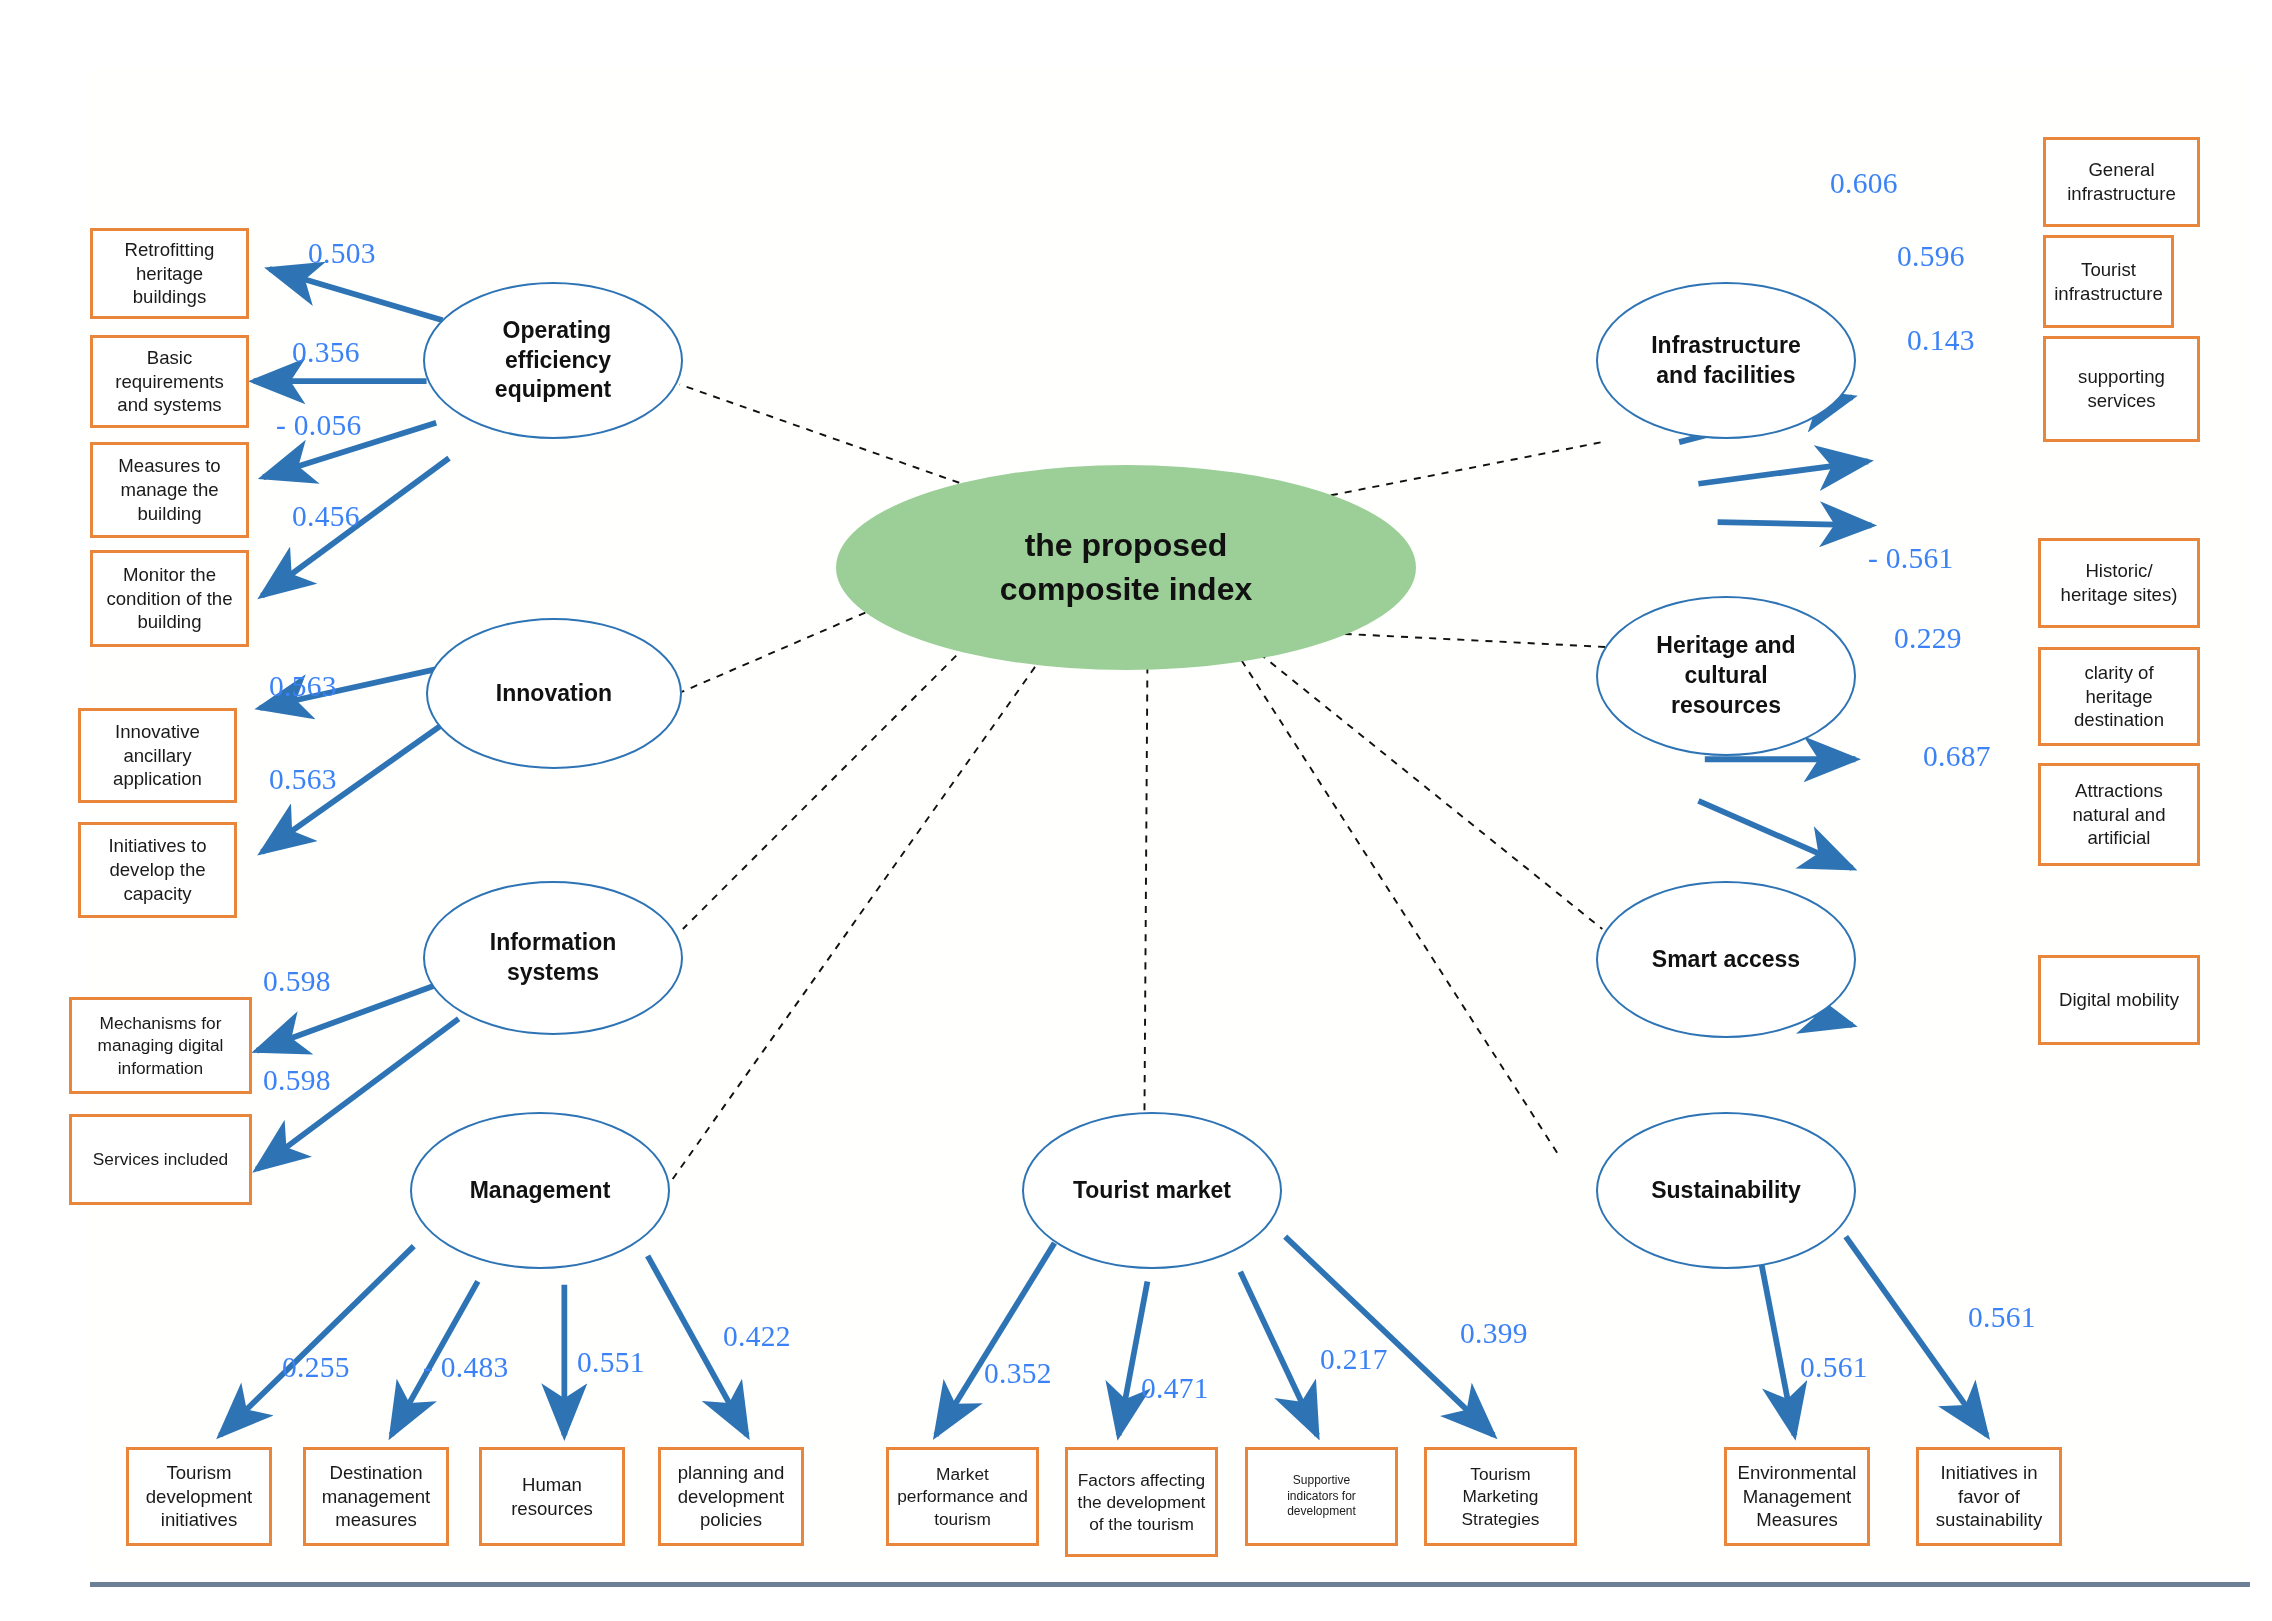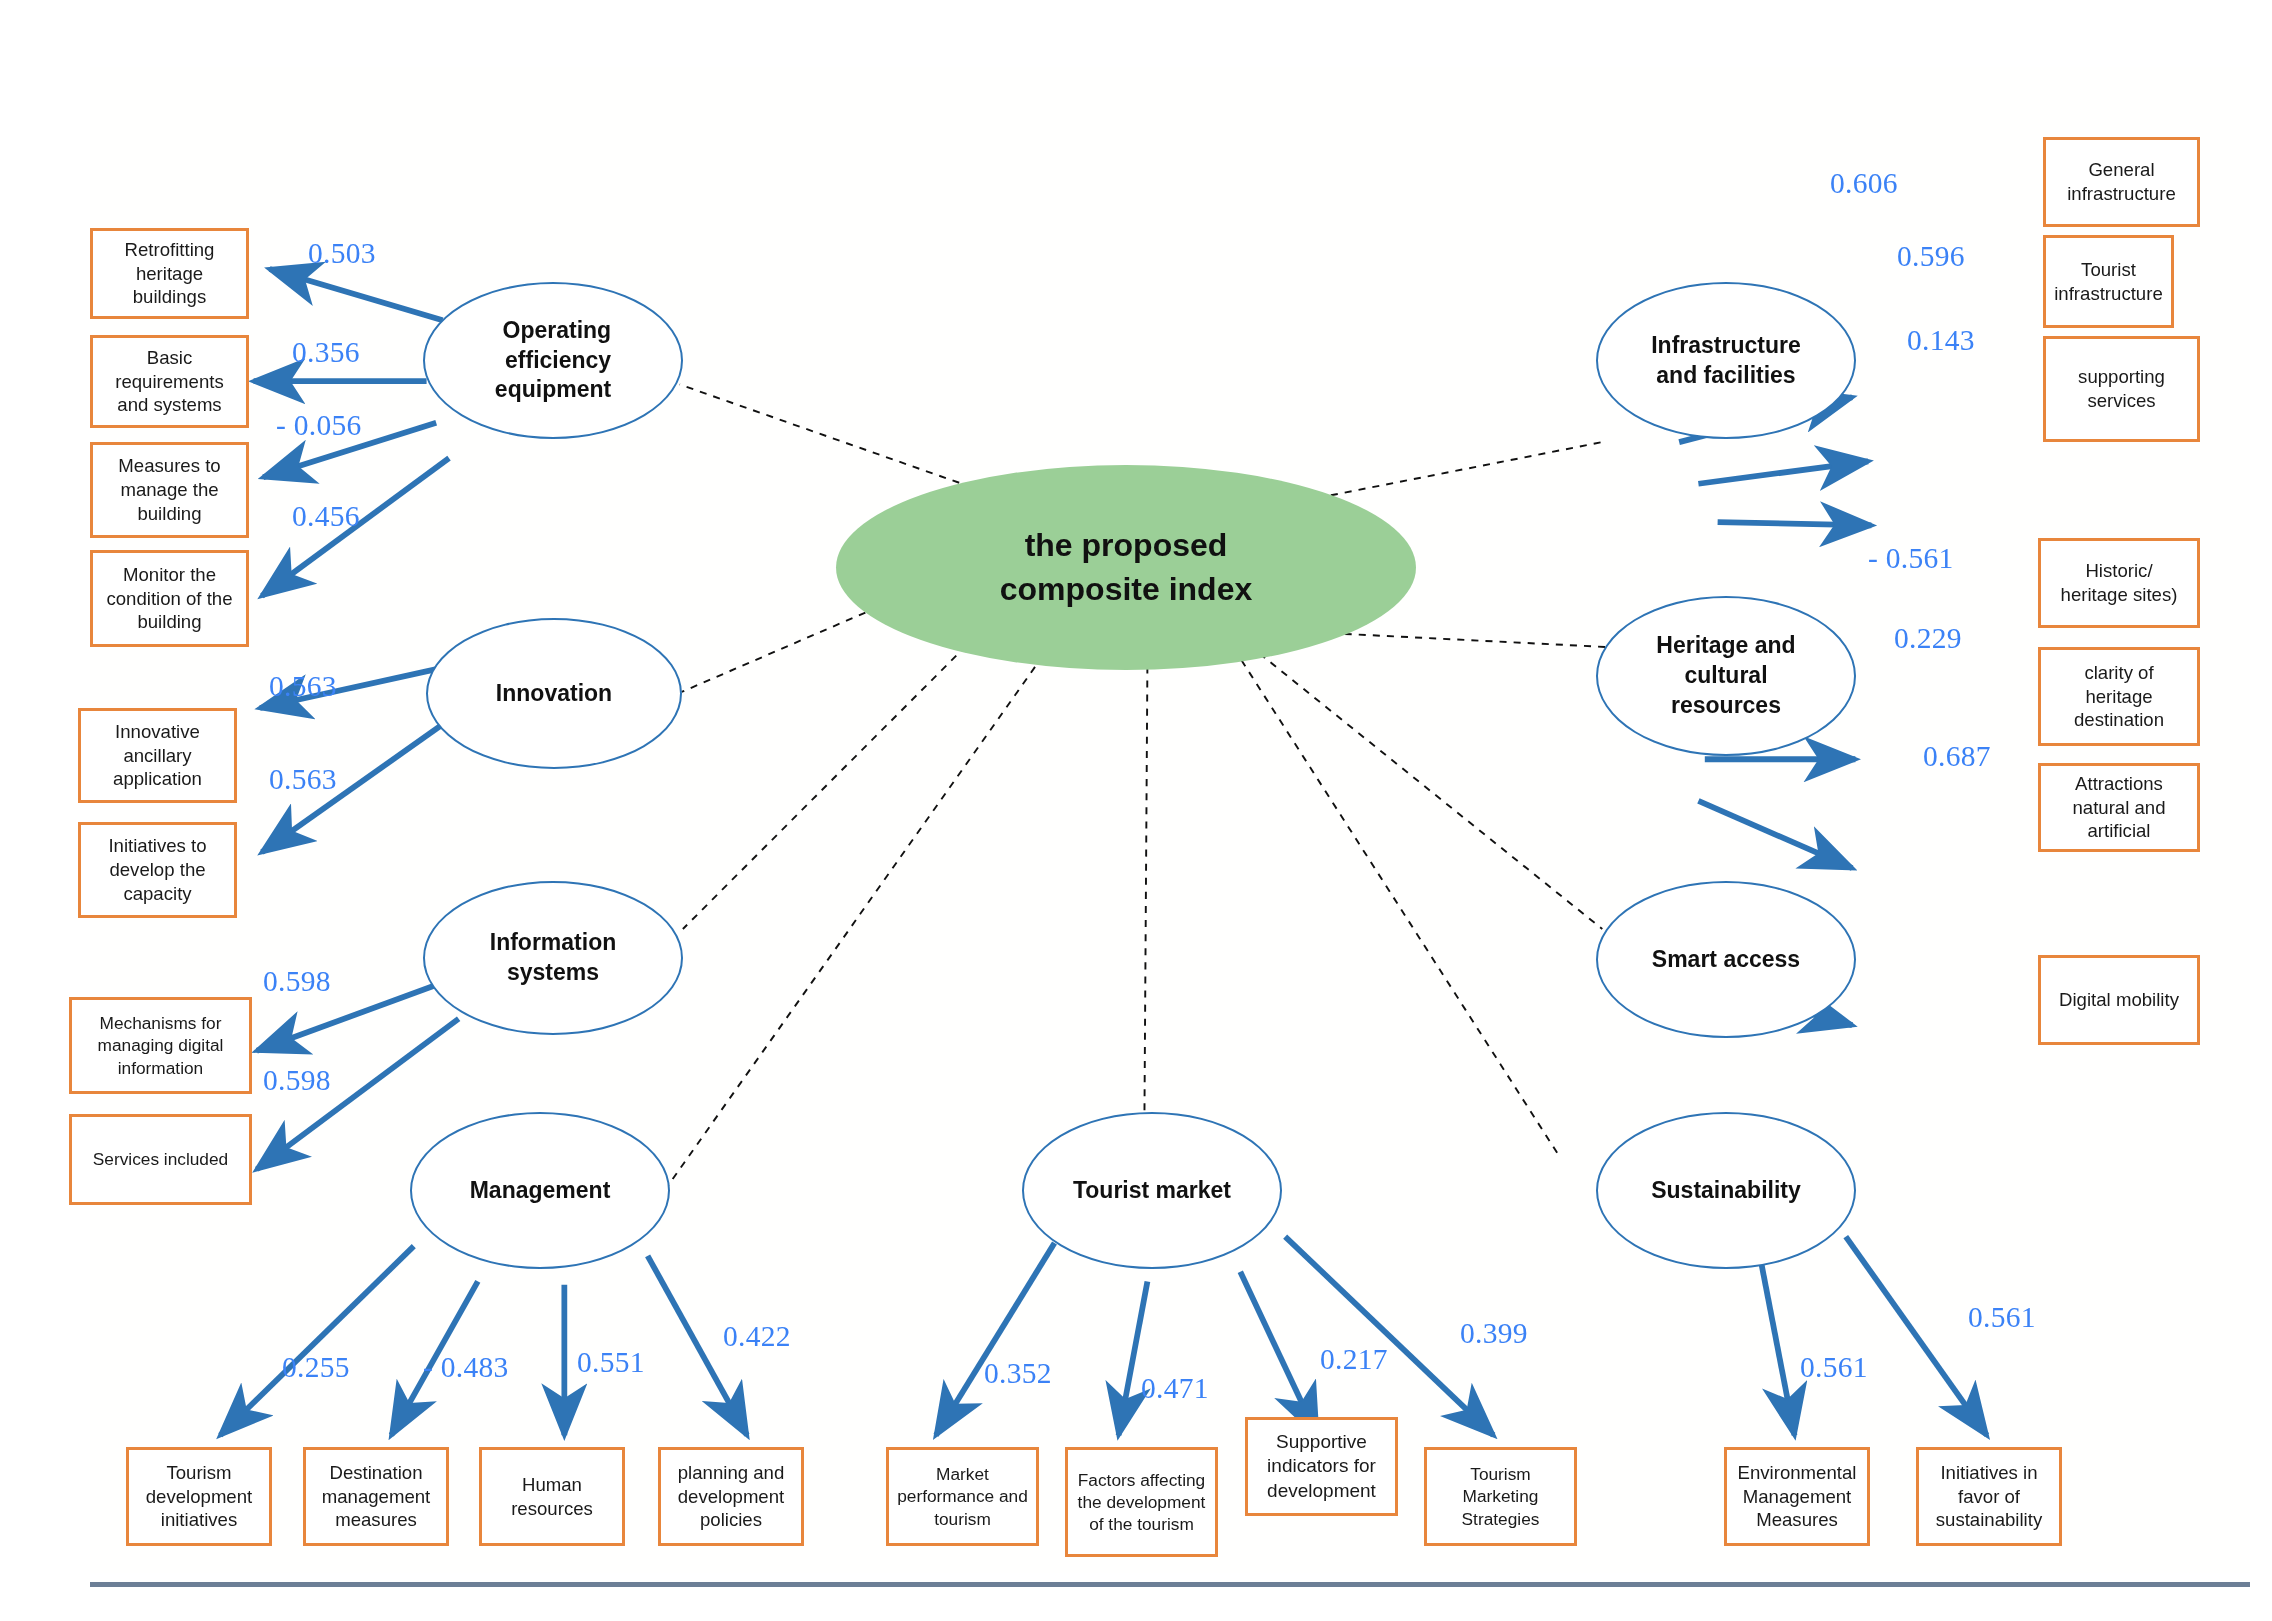--- a/index.html
+++ b/index.html
@@ -232,21 +232,21 @@
   <div class="ibox" style="left:886px;top:1447px;width:153px;height:99px;font-size:17.3px;">
     <span style="white-space:pre-line">Market
 performance and
 tourism</span>
   </div>
   <div class="ibox" style="left:1065px;top:1447px;width:153px;height:110px;font-size:17.3px;">
     <span style="white-space:pre-line">Factors affecting
 the development
 of the tourism</span>
   </div>
-  <div class="ibox" style="left:1245px;top:1417px;width:153px;height:99px;font-size:19px;">
+  <div class="ibox" style="left:1245px;top:1447px;width:153px;height:99px;font-size:12px;">
     <span style="white-space:pre-line">Supportive
 indicators for
 development</span>
   </div>
   <div class="ibox" style="left:1424px;top:1447px;width:153px;height:99px;font-size:17.3px;">
     <span style="white-space:pre-line">Tourism
 Marketing
 Strategies</span>
   </div>
 
@@ -265,21 +265,21 @@
 
   <div class="ibox" style="left:2038px;top:538px;width:162px;height:90px;">
     <span style="white-space:pre-line">Historic/
 heritage sites)</span>
   </div>
   <div class="ibox" style="left:2038px;top:647px;width:162px;height:99px;">
     <span style="white-space:pre-line">clarity of
 heritage
 destination</span>
   </div>
-  <div class="ibox" style="left:2038px;top:763px;width:162px;height:89px;">
+  <div class="ibox" style="left:2038px;top:763px;width:162px;height:103px;">
     <span style="white-space:pre-line">Attractions
 natural and
 artificial</span>
   </div>
 
   <div class="ibox" style="left:2038px;top:955px;width:162px;height:90px;">
     <span style="white-space:pre-line">Digital mobility</span>
   </div>
 
   <div class="ibox" style="left:1724px;top:1447px;width:146px;height:99px;">

